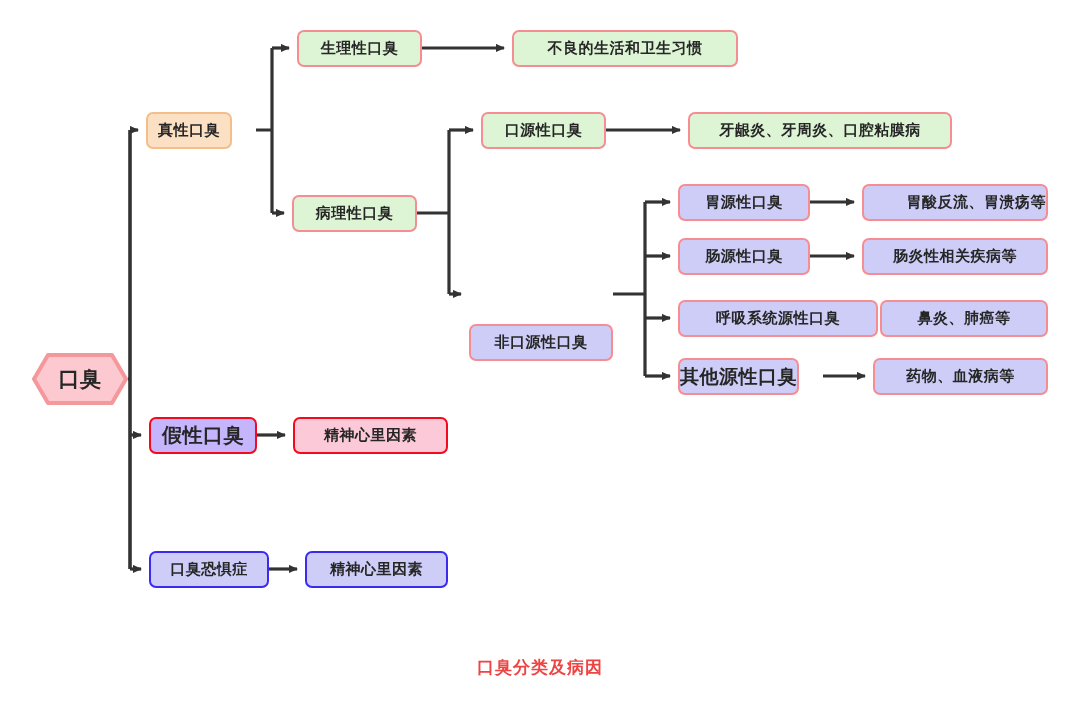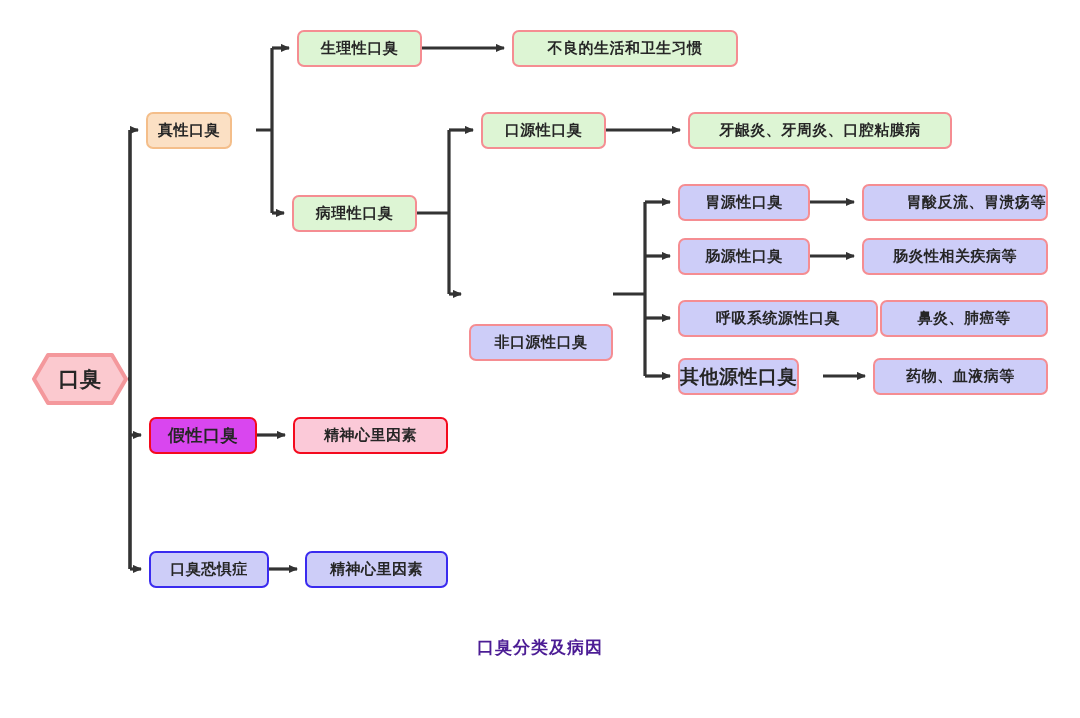--- a/index.html
+++ b/index.html
@@ -164,29 +164,29 @@
       </div>
       <div class="node rounded" style="left: 880px; top: 300px; width: 168px; height: 37px; font-size: 15px; background: rgb(205, 205, 248); border-color: rgb(245, 141, 146); border-width: 2.6px;">
         <span>鼻炎、肺癌等</span>
       </div>
       <div class="node rounded" style="left: 678px; top: 358px; width: 121px; height: 37px; font-size: 19px; background: rgb(205, 205, 248); border-color: rgb(245, 141, 146); border-width: 2.6px; font-family: Liberation Mono, monospace;">
         <span>其他源性口臭</span>
       </div>
       <div class="node rounded" style="left: 873px; top: 358px; width: 175px; height: 37px; font-size: 15px; background: rgb(205, 205, 248); border-color: rgb(245, 141, 146); border-width: 2.6px;">
         <span>药物、血液病等</span>
       </div>
-      <div class="node rounded" style="left: 149px; top: 417px; width: 108px; height: 37px; font-size: 17px; background: #d946ef; border-color: rgb(244, 10, 30); border-width: 2.6px;">
+      <div class="node rounded" style="left: 149px; top: 417px; width: 108px; height: 37px; font-size: 20px; background: #c4b5fd; border-color: rgb(244, 10, 30); border-width: 2.6px;">
         <span>假性口臭</span>
       </div>
       <div class="node rounded" style="left: 293px; top: 417px; width: 155px; height: 37px; font-size: 15px; background: rgb(251, 201, 216); border-color: rgb(244, 10, 30); border-width: 2.6px;">
         <span>精神心里因素</span>
       </div>
       <div class="node rounded" style="left: 149px; top: 551px; width: 120px; height: 37px; font-size: 15px; background: rgb(205, 205, 248); border-color: rgb(58, 43, 239); border-width: 2.6px;">
         <span>口臭恐惧症</span>
       </div>
       <div class="node rounded" style="left: 305px; top: 551px; width: 143px; height: 37px; font-size: 15px; background: rgb(205, 205, 248); border-color: rgb(58, 43, 239); border-width: 2.6px;">
         <span>精神心里因素</span>
       </div>
     </div>
 
-  <div id="chart-title" style="top: 636px; font-size: 17px; color: #4c1d95;">口臭分类及病因</div>
+  <div id="chart-title" style="top: 656px; font-size: 17px; color: #ef4444;">口臭分类及病因</div>
 
 </div>
 
 </body></html>

